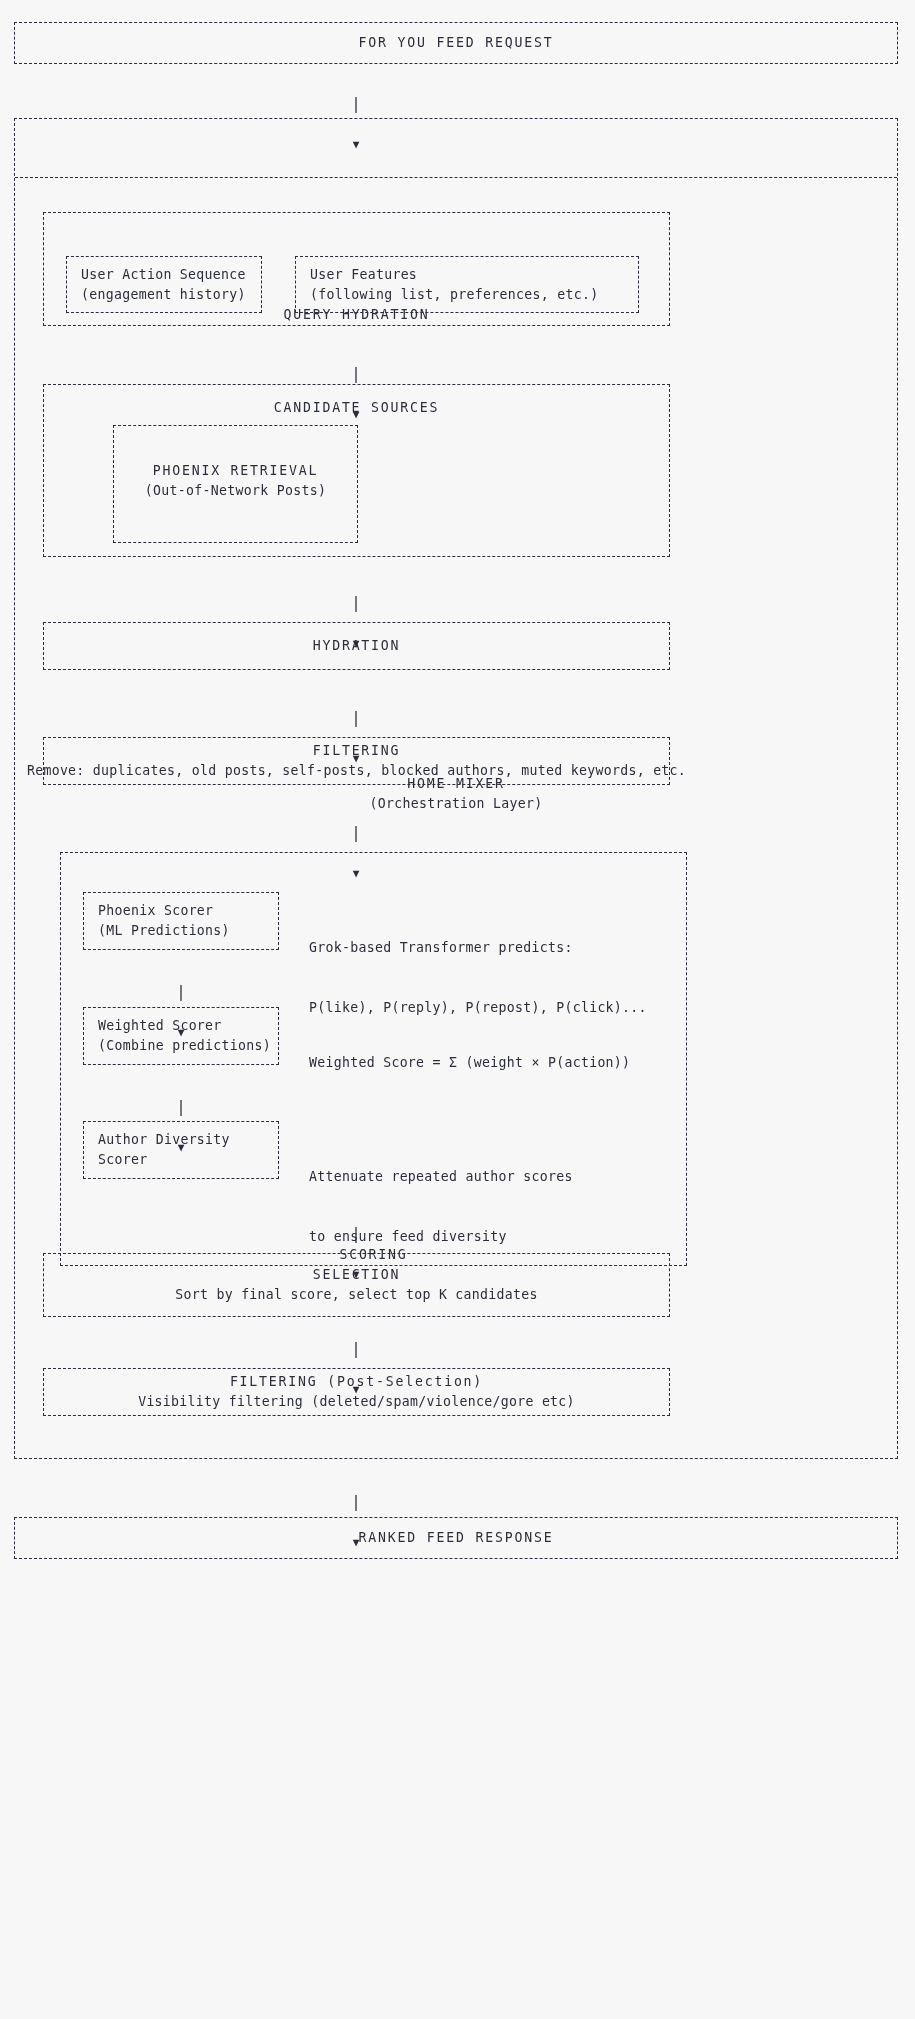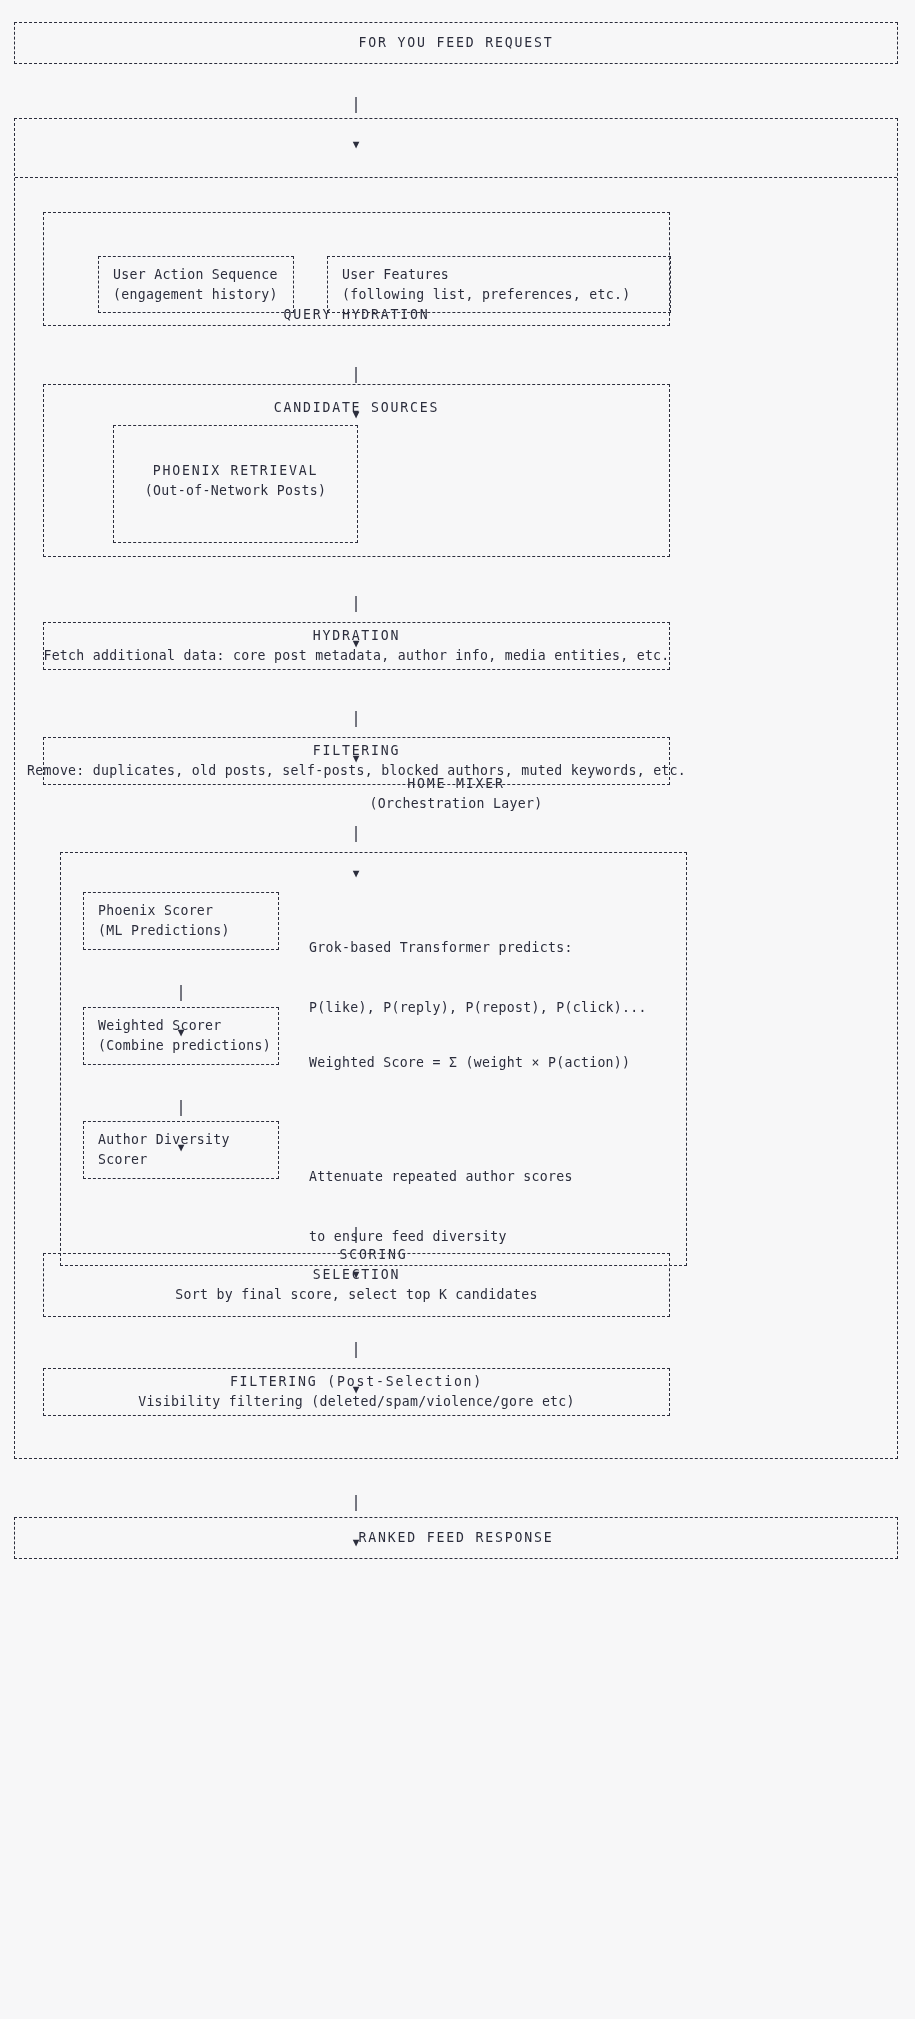--- a/index.html
+++ b/index.html
@@ -71,21 +71,21 @@
   }
 
   
   #box-request   { left: 14px;  top: 22px;   width: 884px; height: 42px; }
   #box-mixer     { left: 14px;  top: 118px;  width: 884px; height: 1341px; justify-content: center; }
   #mixer-head    { width: 100%; padding-top: 11px; text-align: center; }
   #mixer-rule    { position: absolute; left: 0; top: 58px; width: 100%; border-top: 1.6px dashed #2b2d3c; }
 
   #box-qh        { left: 43px;  top: 212px;  width: 627px; height: 114px; justify-content: flex-end; }
   #qh-title      { margin-top: 13px; }
-  #qh-row        { position: absolute; left: 22px; top: 43px; width: 592px; display: flex; gap: 33px; margin-left: 32px; }
+  #qh-row        { position: absolute; left: 22px; top: 43px; width: 592px; display: flex; gap: 33px; }
   #box-uas       { position: relative; width: 196px; height: 57px; }
   #box-uf        { position: relative; width: 344px; height: 57px; }
 
   #box-cs        { left: 43px;  top: 384px;  width: 627px; height: 173px; justify-content: flex-start; }
   #cs-title      { margin-top: 13px; }
   #cs-row        { position: absolute; left: 69px; top: 40px; width: 500px; display: flex; gap: 33px; }
   #box-thunder   { position: relative; width: 222px; height: 118px; }
   #box-phoenix   { position: relative; width: 245px; height: 118px; }
 
   #box-hydration { left: 43px;  top: 622px;  width: 627px; height: 48px; }
@@ -162,21 +162,20 @@
   </div>
 </div>
 
 <div class="conn" style="left:344px; top:569px;">
   <span class="stem">|</span>
   <span class="head">▼</span>
 </div>
 
 <div class="box" id="box-hydration">
   <div class="ttl">HYDRATION</div>
-  <div class="sub">Fetch additional data: core post metadata, author info, media entities, etc.</div>
 </div>
 
 <div class="conn" style="left:344px; top:684px;">
   <span class="stem">|</span>
   <span class="head">▼</span>
 </div>
 
 <div class="box" id="box-filtering">
   <div class="ttl">FILTERING</div>
   <div class="sub">Remove: duplicates, old posts, self-posts, blocked authors, muted keywords, etc.</div>

